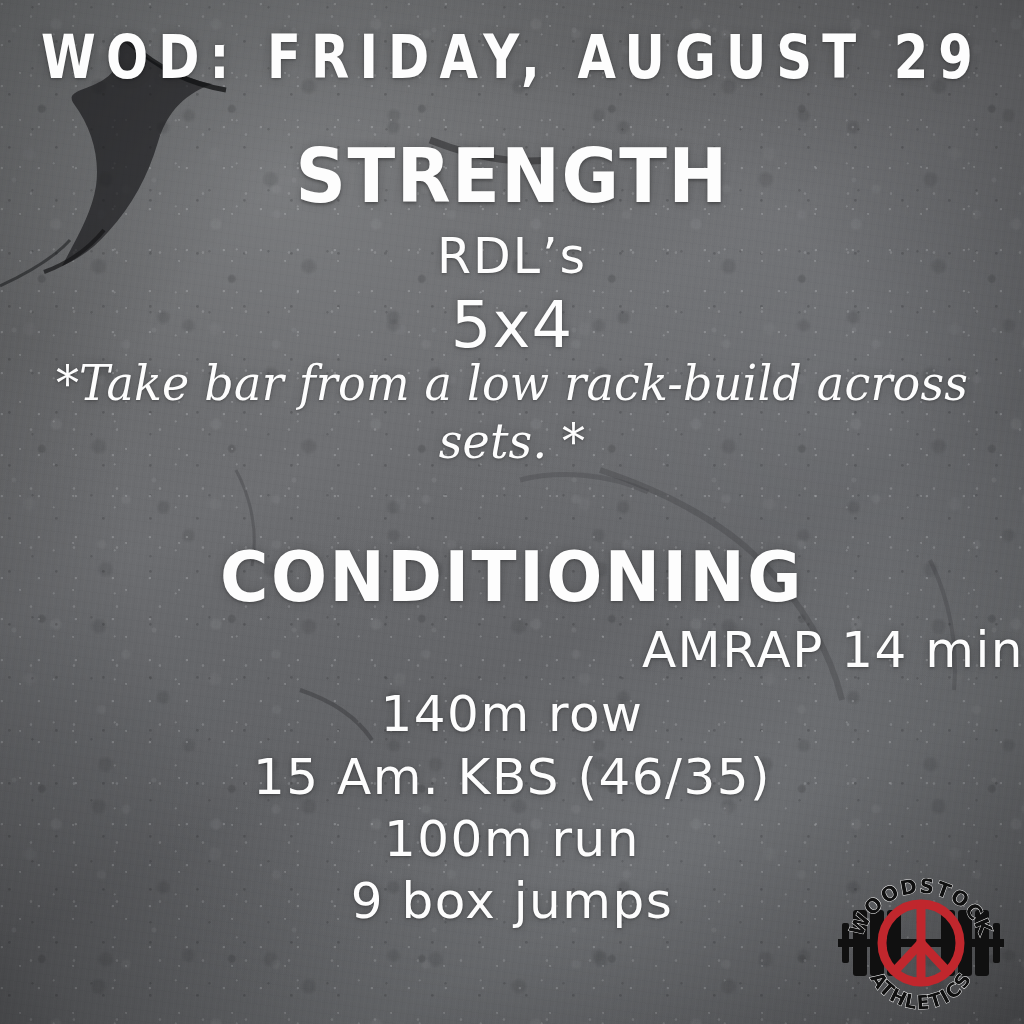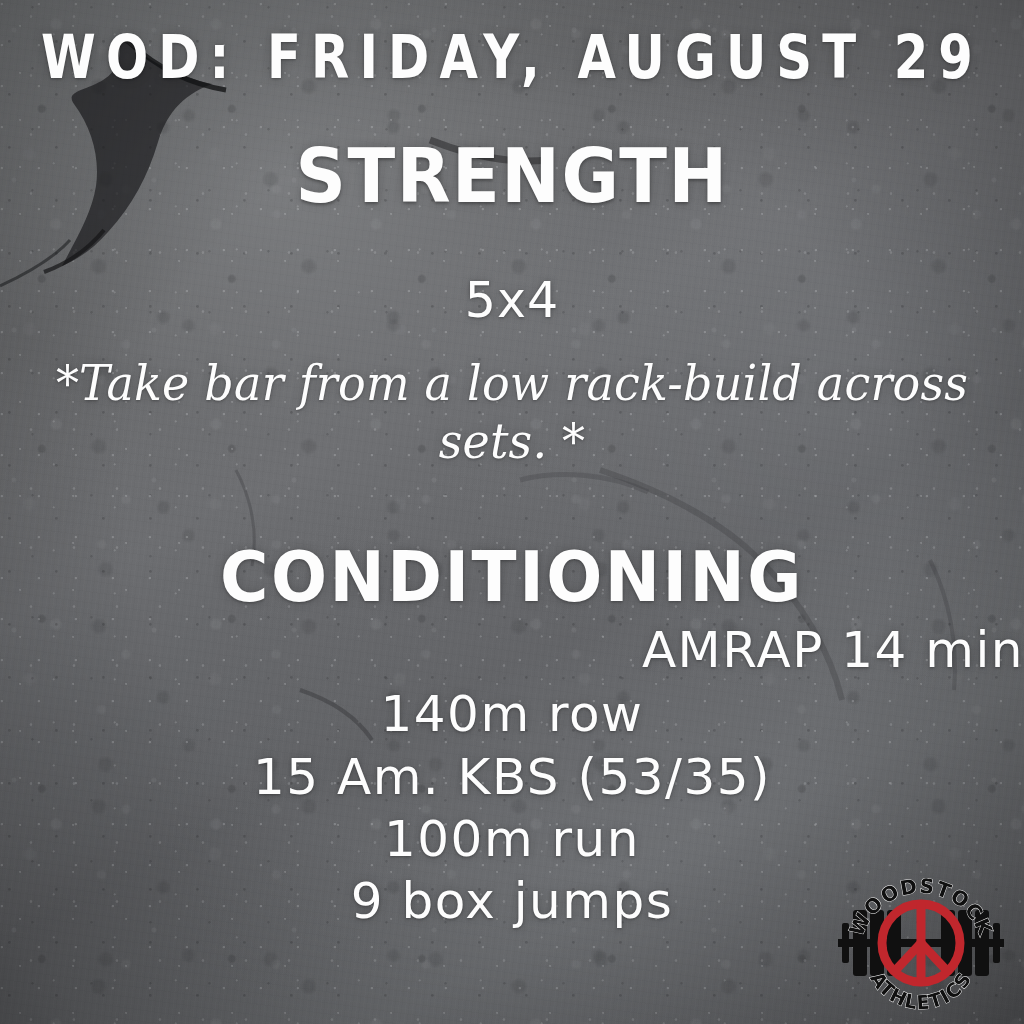--- a/index.html
+++ b/index.html
@@ -101,21 +101,21 @@
     transform-origin: center top;
   }
   #strength-heading {
     top: 136px;
     font-size: 70px;
     font-weight: 700;
     letter-spacing: 1.5px;
     transform: scaleY(1.06);
   }
   #strength-line-1 { top: 228px; font-size: 49px; letter-spacing: 2px; }
-  #strength-line-2 { top: 272px; font-size: 49px; letter-spacing: 1px; }
+  #strength-line-2 { top: 288px; font-size: 64px; letter-spacing: 1px; }
 
   .note {
     font-size: 46px;
     letter-spacing: .2px;
     transform: scaleY(1.04);
   }
   #note-line-1 { top: 356px; }
   #note-line-2 { top: 414px; }
 
   #conditioning-heading {
@@ -169,34 +169,35 @@
   </div>
 
   <div class="bg-layer bg-vignette"></div>
 
   <div class="content">
 
     <div class="txt hand-bold" id="headline">WOD: FRIDAY, AUGUST 29</div>
 
     <div class="txt hand-bold" id="strength-heading">STRENGTH</div>
 
+    <div class="txt hand" id="strength-line-1">RDL’s</div>
 
     <div class="txt hand" id="strength-line-2">5x4</div>
 
     <div class="txt script note" id="note-line-1">*Take bar from a low rack-build across</div>
 
     <div class="txt script note" id="note-line-2">sets. *</div>
 
     <div class="txt hand-bold" id="conditioning-heading">CONDITIONING</div>
 
     <div class="txt hand cond-line" id="cond-line-1">AMRAP 14 min</div>
 
     <div class="txt hand cond-line" id="cond-line-2">140m row</div>
 
-    <div class="txt hand cond-line" id="cond-line-3">15 Am. KBS (53/35)</div>
+    <div class="txt hand cond-line" id="cond-line-3">15 Am. KBS (46/35)</div>
 
     <div class="txt hand cond-line" id="cond-line-4">100m run</div>
 
     <div class="txt hand cond-line" id="cond-line-5">9 box jumps</div>
   </div>
 
   <div id="logo">
     <svg viewBox="0 0 190 150" aria-hidden="true">
       <defs>
         <path id="arc-top" d="M 34 86 A 61 61 0 0 1 156 86"></path>

